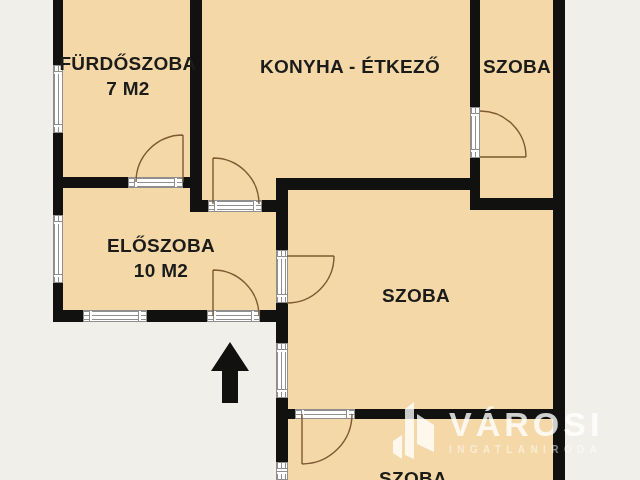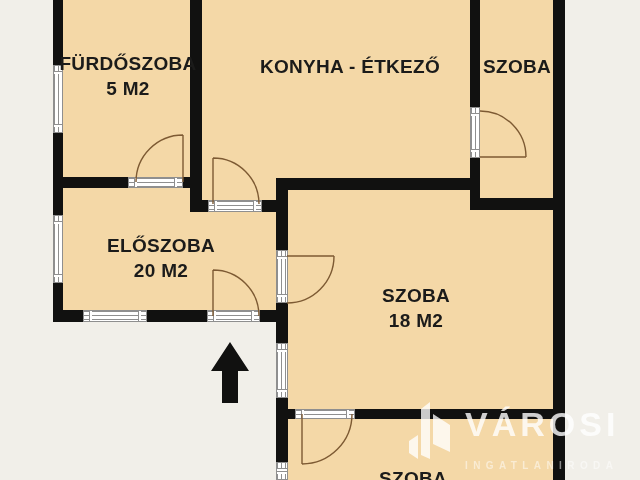--- a/index.html
+++ b/index.html
@@ -16,29 +16,29 @@
   .op-h::before,.op-h::after{content:"";position:absolute;top:0;bottom:0;width:2px;background:#fff;border-left:1px solid #8f8f8f;}
   .op-h::before{left:5px;} .op-h::after{right:5px;}
   .op-v::before,.op-v::after{content:"";position:absolute;left:0;right:0;height:2px;background:#fff;border-top:1px solid #8f8f8f;}
   .op-v::before{top:5px;} .op-v::after{bottom:5px;}
   .overlay{position:absolute;left:0;top:0;}
   .label{
     position:absolute;transform:translateX(-50%);text-align:center;
     font-weight:bold;font-size:19px;line-height:25px;letter-spacing:.3px;
     color:var(--label,#1b1b1a);white-space:nowrap;
   }
-  .watermark{position:absolute;left:404px;top:399px;display:flex;align-items:flex-start;}
+  .watermark{position:absolute;left:388px;top:399px;display:flex;align-items:flex-start;}
   .wm-text{margin-left:11px;}
   .wm-brand{
     font-weight:bold;font-size:34px;line-height:34px;letter-spacing:4px;
     color:rgba(255,255,255,0.80);margin-top:8px;
   }
   .wm-sub{
     font-weight:bold;font-size:10px;letter-spacing:5.4px;
-    color:rgba(255,255,255,0.50);margin-top:19px;
+    color:rgba(255,255,255,0.50);margin-top:3px;
   }
 </style>
 </head>
 <body>
 
 <div class="stage">
 
   <div class="floor" style="left:53px;top:0;width:235px;height:322px"></div>
   <div class="floor" style="left:190px;top:0;width:290px;height:212px"></div>
   <div class="floor" style="left:470px;top:0;width:95px;height:210px"></div>
@@ -86,35 +86,34 @@
       <path d="M480,111 A46,46 0 0 1 526,157 M480,157 L526,157"></path>
       <path d="M334,256 A47,47 0 0 1 287,303 M287,256 L334,256"></path>
       <path d="M213,270 A46,46 0 0 1 259,316 M213,316 L213,270"></path>
       <path d="M302,464 A50,50 0 0 0 352,414 M302,414 L302,464"></path>
     </g>
     <polygon points="230,342 211,371 222,371 222,403 238,403 238,371 249,371" fill="#111110"></polygon>
   </svg>
 
   <div class="label" style="left:128px;top:51px">
     <div>FÜRDŐSZOBA</div>
-    <div>5 M2</div>
+    <div>7 M2</div>
   </div>
   <div class="label" style="left:350px;top:54px">
     <div>KONYHA - ÉTKEZŐ</div>
   </div>
   <div class="label" style="left:517px;top:54px">
     <div>SZOBA</div>
   </div>
   <div class="label" style="left:161px;top:233px">
     <div>ELŐSZOBA</div>
-    <div>20 M2</div>
+    <div>10 M2</div>
   </div>
   <div class="label" style="left:416px;top:283px">
     <div>SZOBA</div>
-    <div>18 M2</div>
   </div>
   <div class="label" style="left:413px;top:466px">
     <div>SZOBA</div>
   </div>
 
   <div class="watermark">
     <svg width="50" height="62" viewBox="0 0 50 62">
       <g fill="rgba(255,255,255,0.78)">
         <polygon points="5,42 14,36 14,60 5,54"></polygon>
         <polygon points="17,10 26,3 26,60 17,56"></polygon>

